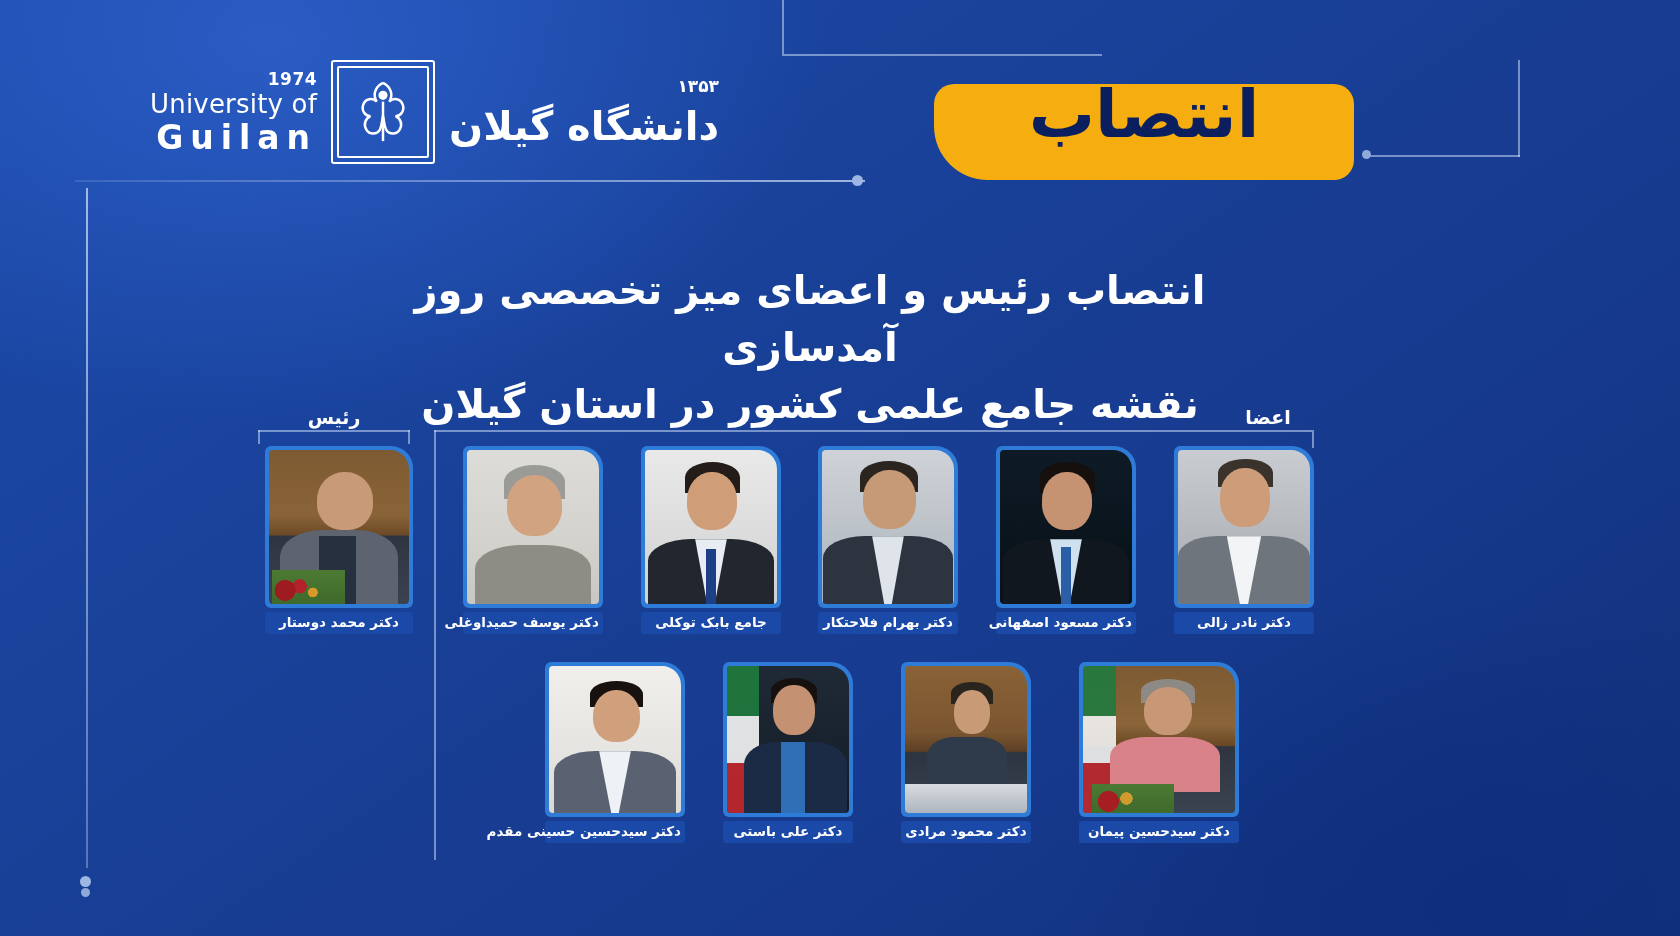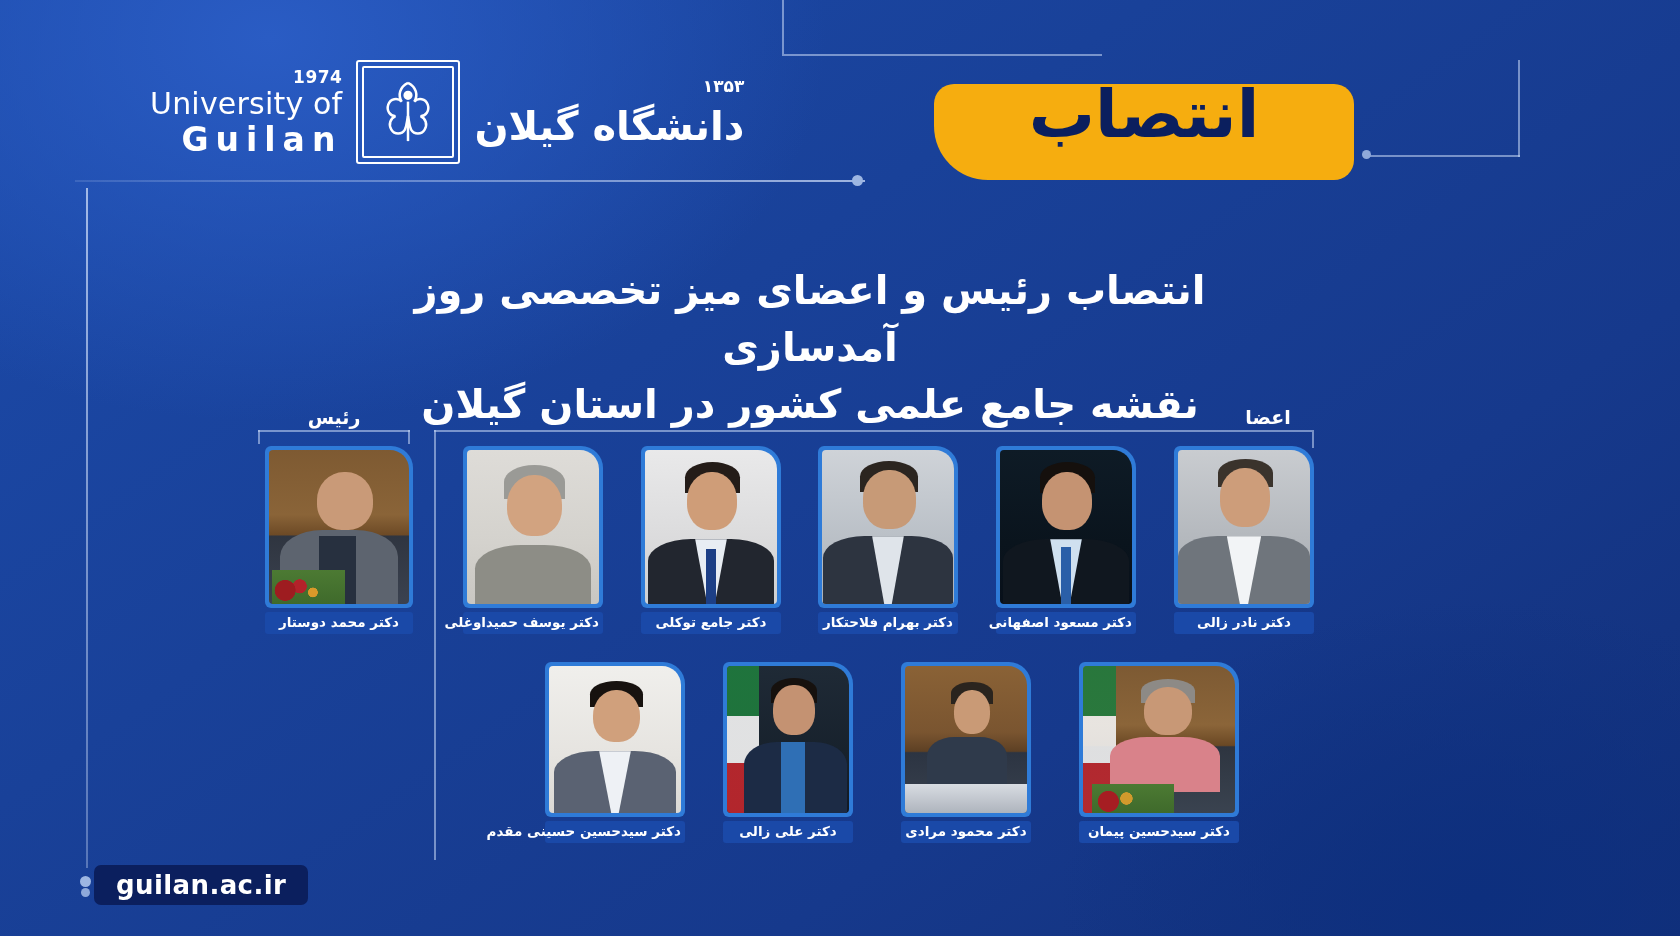--- a/index.html
+++ b/index.html
@@ -49,21 +49,21 @@
   #mem-h{left:434px;top:430px;width:880px;}
   #mem-v-left{left:434px;top:430px;height:430px;}
   #chair-h{left:258px;top:430px;width:152px;}
   #chair-v-l{left:258px;top:430px;height:14px;}
   #chair-v-r{left:408px;top:430px;height:14px;}
 
   
   #logo{position:absolute;left:150px;top:60px;display:flex;align-items:center;direction:ltr;gap:14px;}
   #logo-en{display:flex;flex-direction:column;align-items:flex-end;color:#fff;line-height:1;}
   #logo-year{font-size:17px;font-weight:700;letter-spacing:.5px;margin-bottom:3px;}
-  #logo-l1{font-size:30px;font-weight:400;letter-spacing:.2px;}
+  #logo-l1{font-size:26px;font-weight:400;letter-spacing:.2px;}
   #logo-l2{font-size:33px;font-weight:700;letter-spacing:7px;margin-top:4px;}
   #logo-mark{width:104px;height:104px;position:relative;}
   #logo-mark .outer{position:absolute;inset:0;border:2.5px solid #fff;border-radius:3px;}
   #logo-mark .inner{position:absolute;inset:6px;border:2px solid #fff;border-radius:2px;}
   #logo-fa{display:flex;flex-direction:column;align-items:flex-start;color:#fff;direction:rtl;}
   #logo-fa-year{font-size:17px;font-weight:700;margin-bottom:7px;}
   #logo-fa-name{font-size:40px;font-weight:700;line-height:1.15;white-space:nowrap;}
 
   
   #badge{
@@ -285,21 +285,21 @@
   <div class="card" style="left:641px;top:446px;width:140px;">
     <div class="frame" style="height:162px;">
       <div class="photo p-navy">
         <div class="hair"></div>
           <div class="face"></div>
           <div class="body"></div>
           <div class="shirt"></div>
           <div class="tie"></div>
       </div>
     </div>
-    <div class="caption">دکتر جامع توکلی</div>
+    <div class="caption">جامع بابک توکلی</div>
   </div>
 
   <div class="card" style="left:818px;top:446px;width:140px;">
     <div class="frame" style="height:162px;">
       <div class="photo p-dark">
         <div class="hair"></div>
           <div class="face"></div>
           <div class="body"></div>
           <div class="shirt"></div>
       </div>
@@ -347,21 +347,21 @@
   <div class="card" style="left:723px;top:662px;width:130px;">
     <div class="frame" style="height:155px;">
       <div class="photo p-flag">
         <div class="flagstrip"></div>
           <div class="hair"></div>
           <div class="face"></div>
           <div class="body"></div>
           <div class="shirt"></div>
       </div>
     </div>
-    <div class="caption">دکتر علی زالی</div>
+    <div class="caption">دکتر علی باستی</div>
   </div>
 
   <div class="card" style="left:901px;top:662px;width:130px;">
     <div class="frame" style="height:155px;">
       <div class="photo p-lecture">
         <div class="hair"></div>
           <div class="face"></div>
           <div class="body"></div>
           <div class="desk"></div>
       </div>
@@ -376,17 +376,14 @@
           <div class="hair"></div>
           <div class="face"></div>
           <div class="body"></div>
           <div class="flowers"></div>
       </div>
     </div>
     <div class="caption">دکتر سیدحسین پیمان</div>
   </div>
 
   <div class="dot" id="url-dot"></div>
-  <div id="url-badge">
-    <span id="url-text">guilan.ac.ir</span>
-  </div>
 
 </div>
 
 </body></html>

